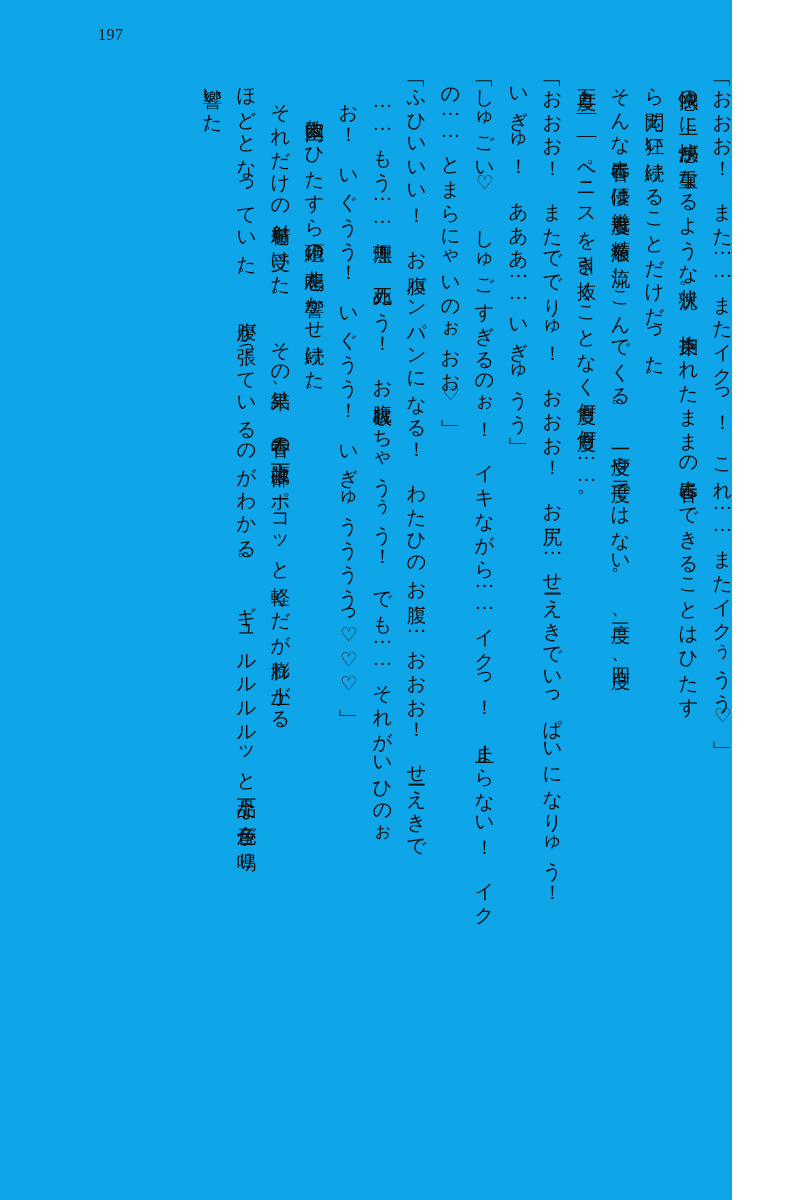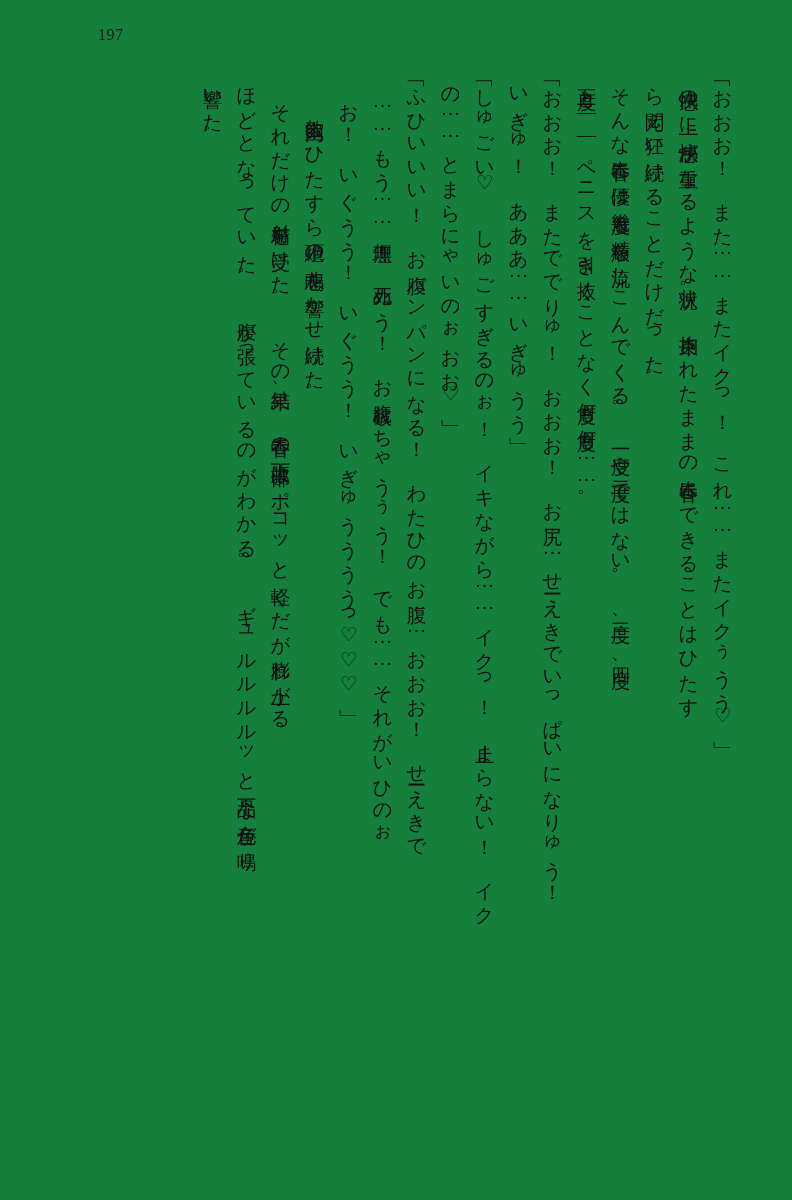--- a/index.html
+++ b/index.html
@@ -13,23 +13,23 @@
     font-family: "Liberation Serif", "DejaVu Serif", serif;
     color: #111111;
     overflow: hidden;
     position: relative;
   }
 
   .page {
     position: absolute;
     left: 0;
     top: 0;
-    width: 792px;
+    width: 732px;
     height: 1200px;
-    background: #15803d;
+    background: #0ea5e9;
   }
 
   
   .page-number {
     position: absolute;
     top: 26px;
     left: 98px;
     font-size: 16px;
     letter-spacing: 0.5px;
     color: #1a1a1a;

